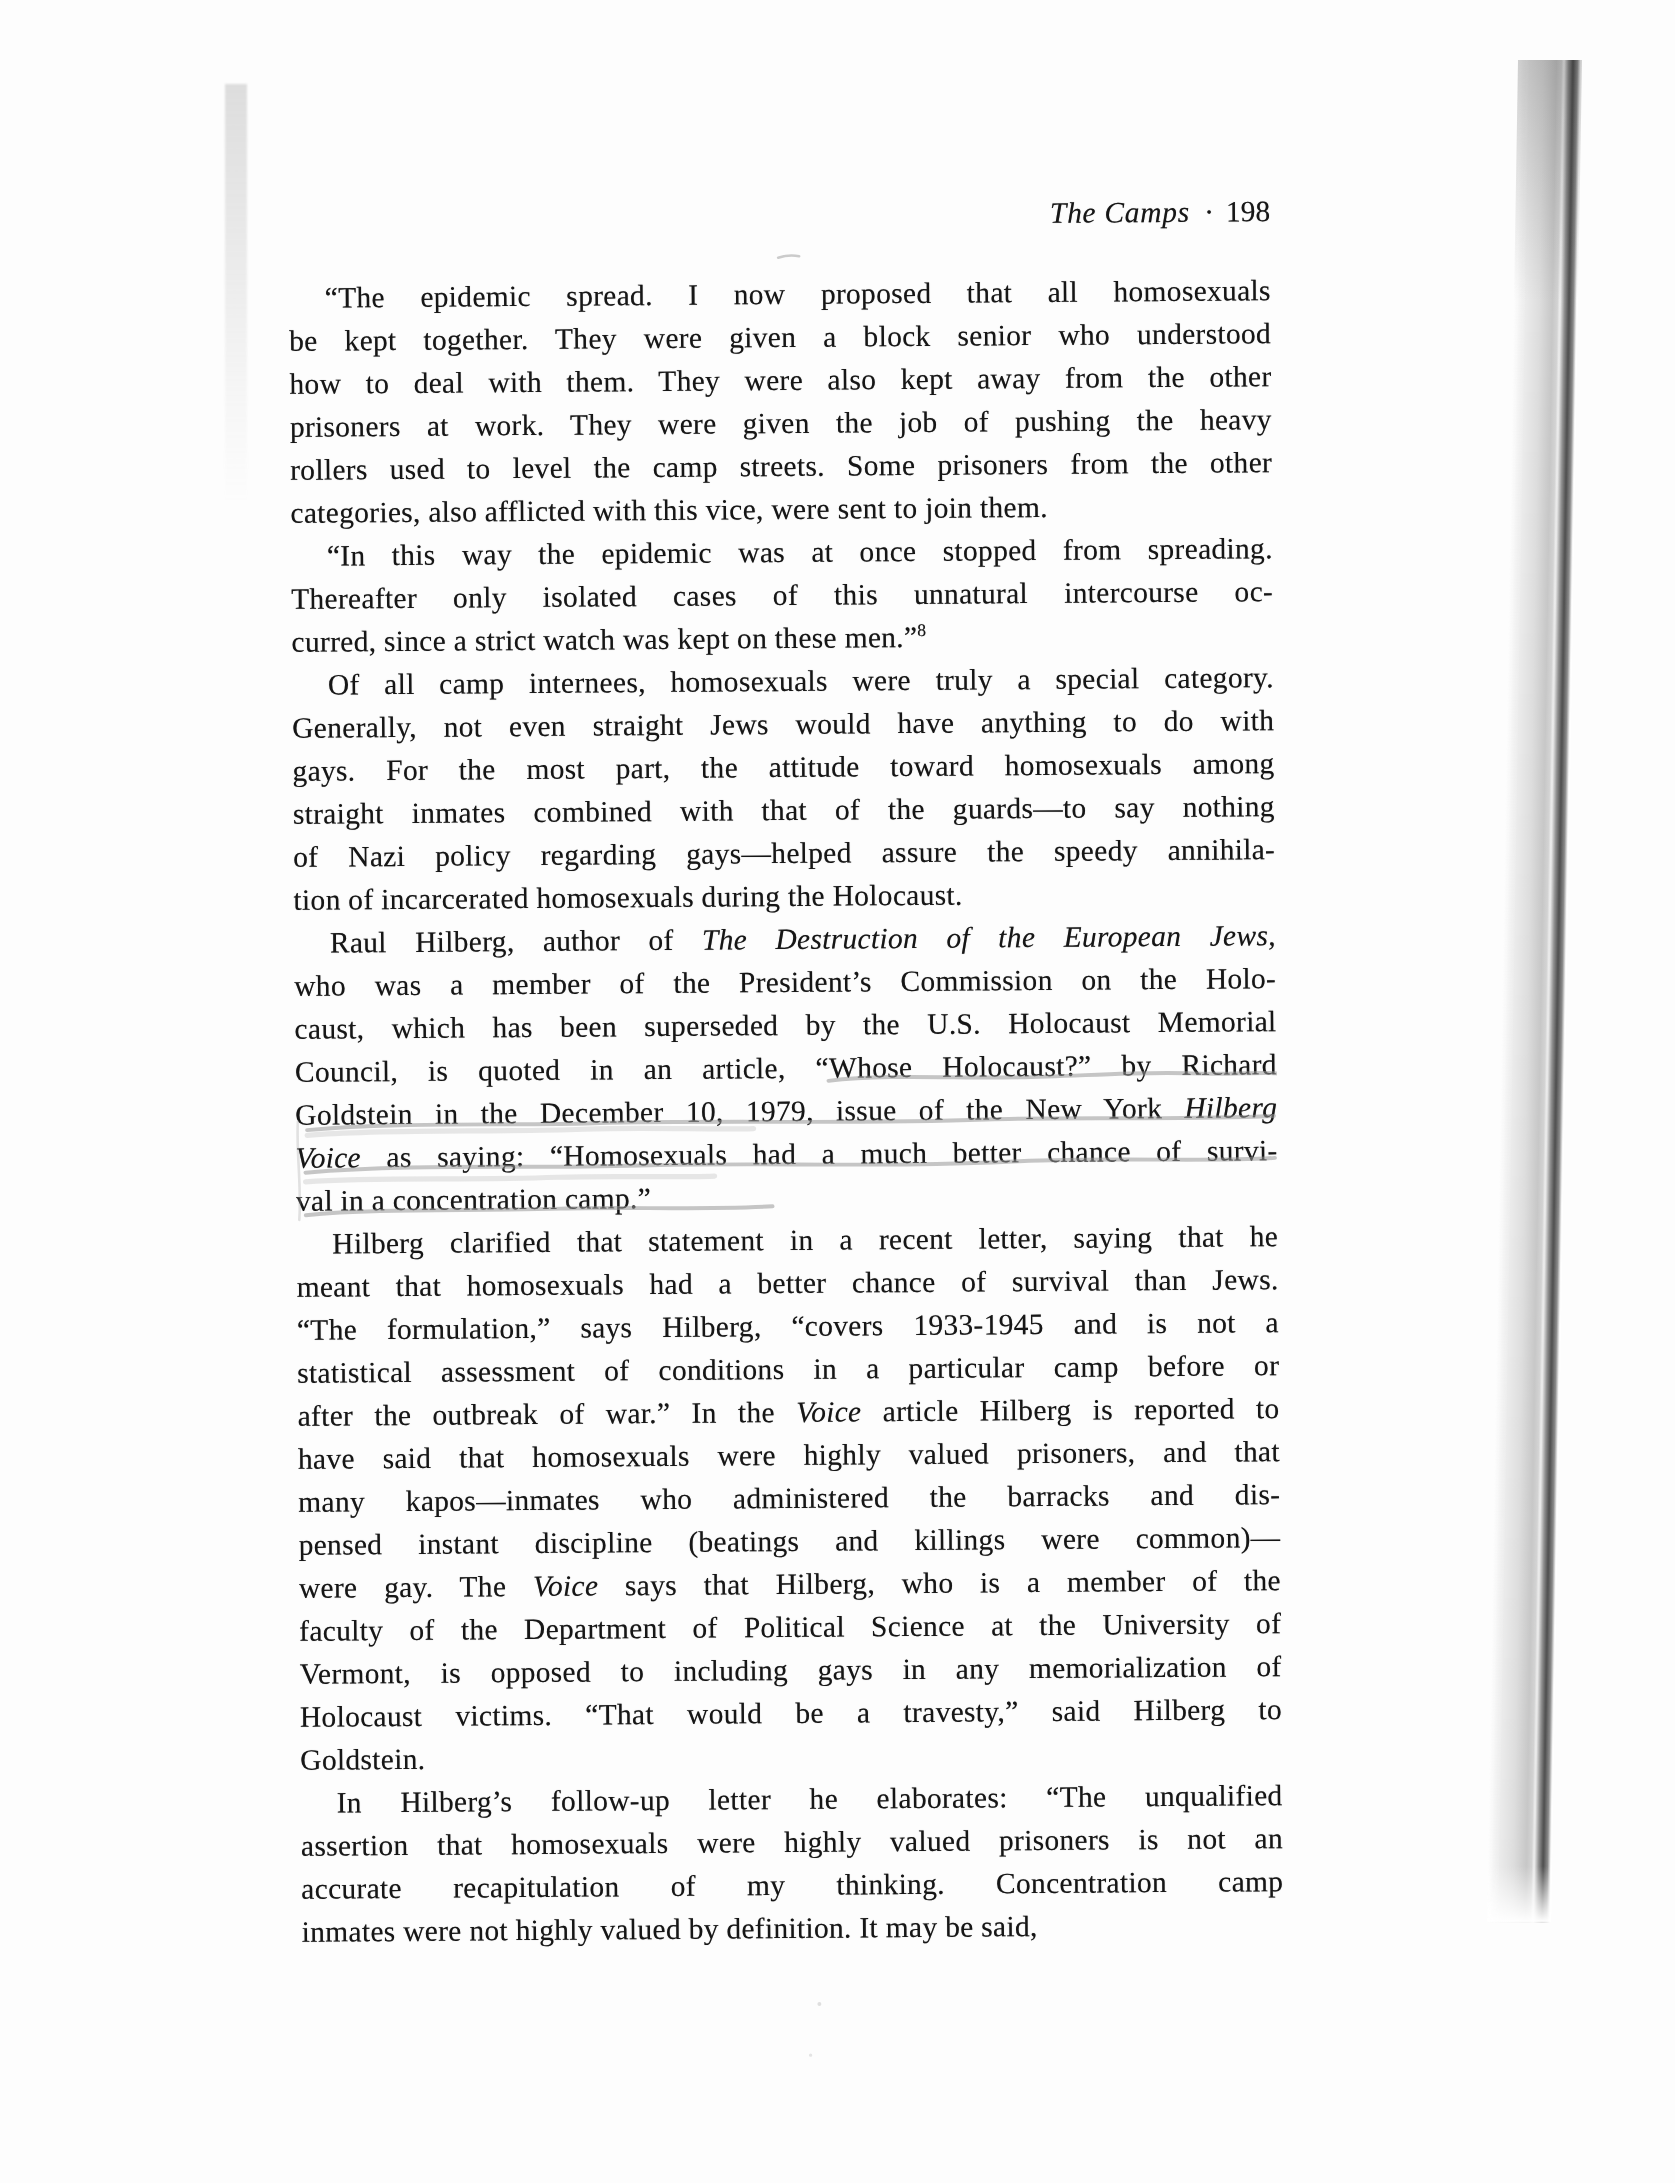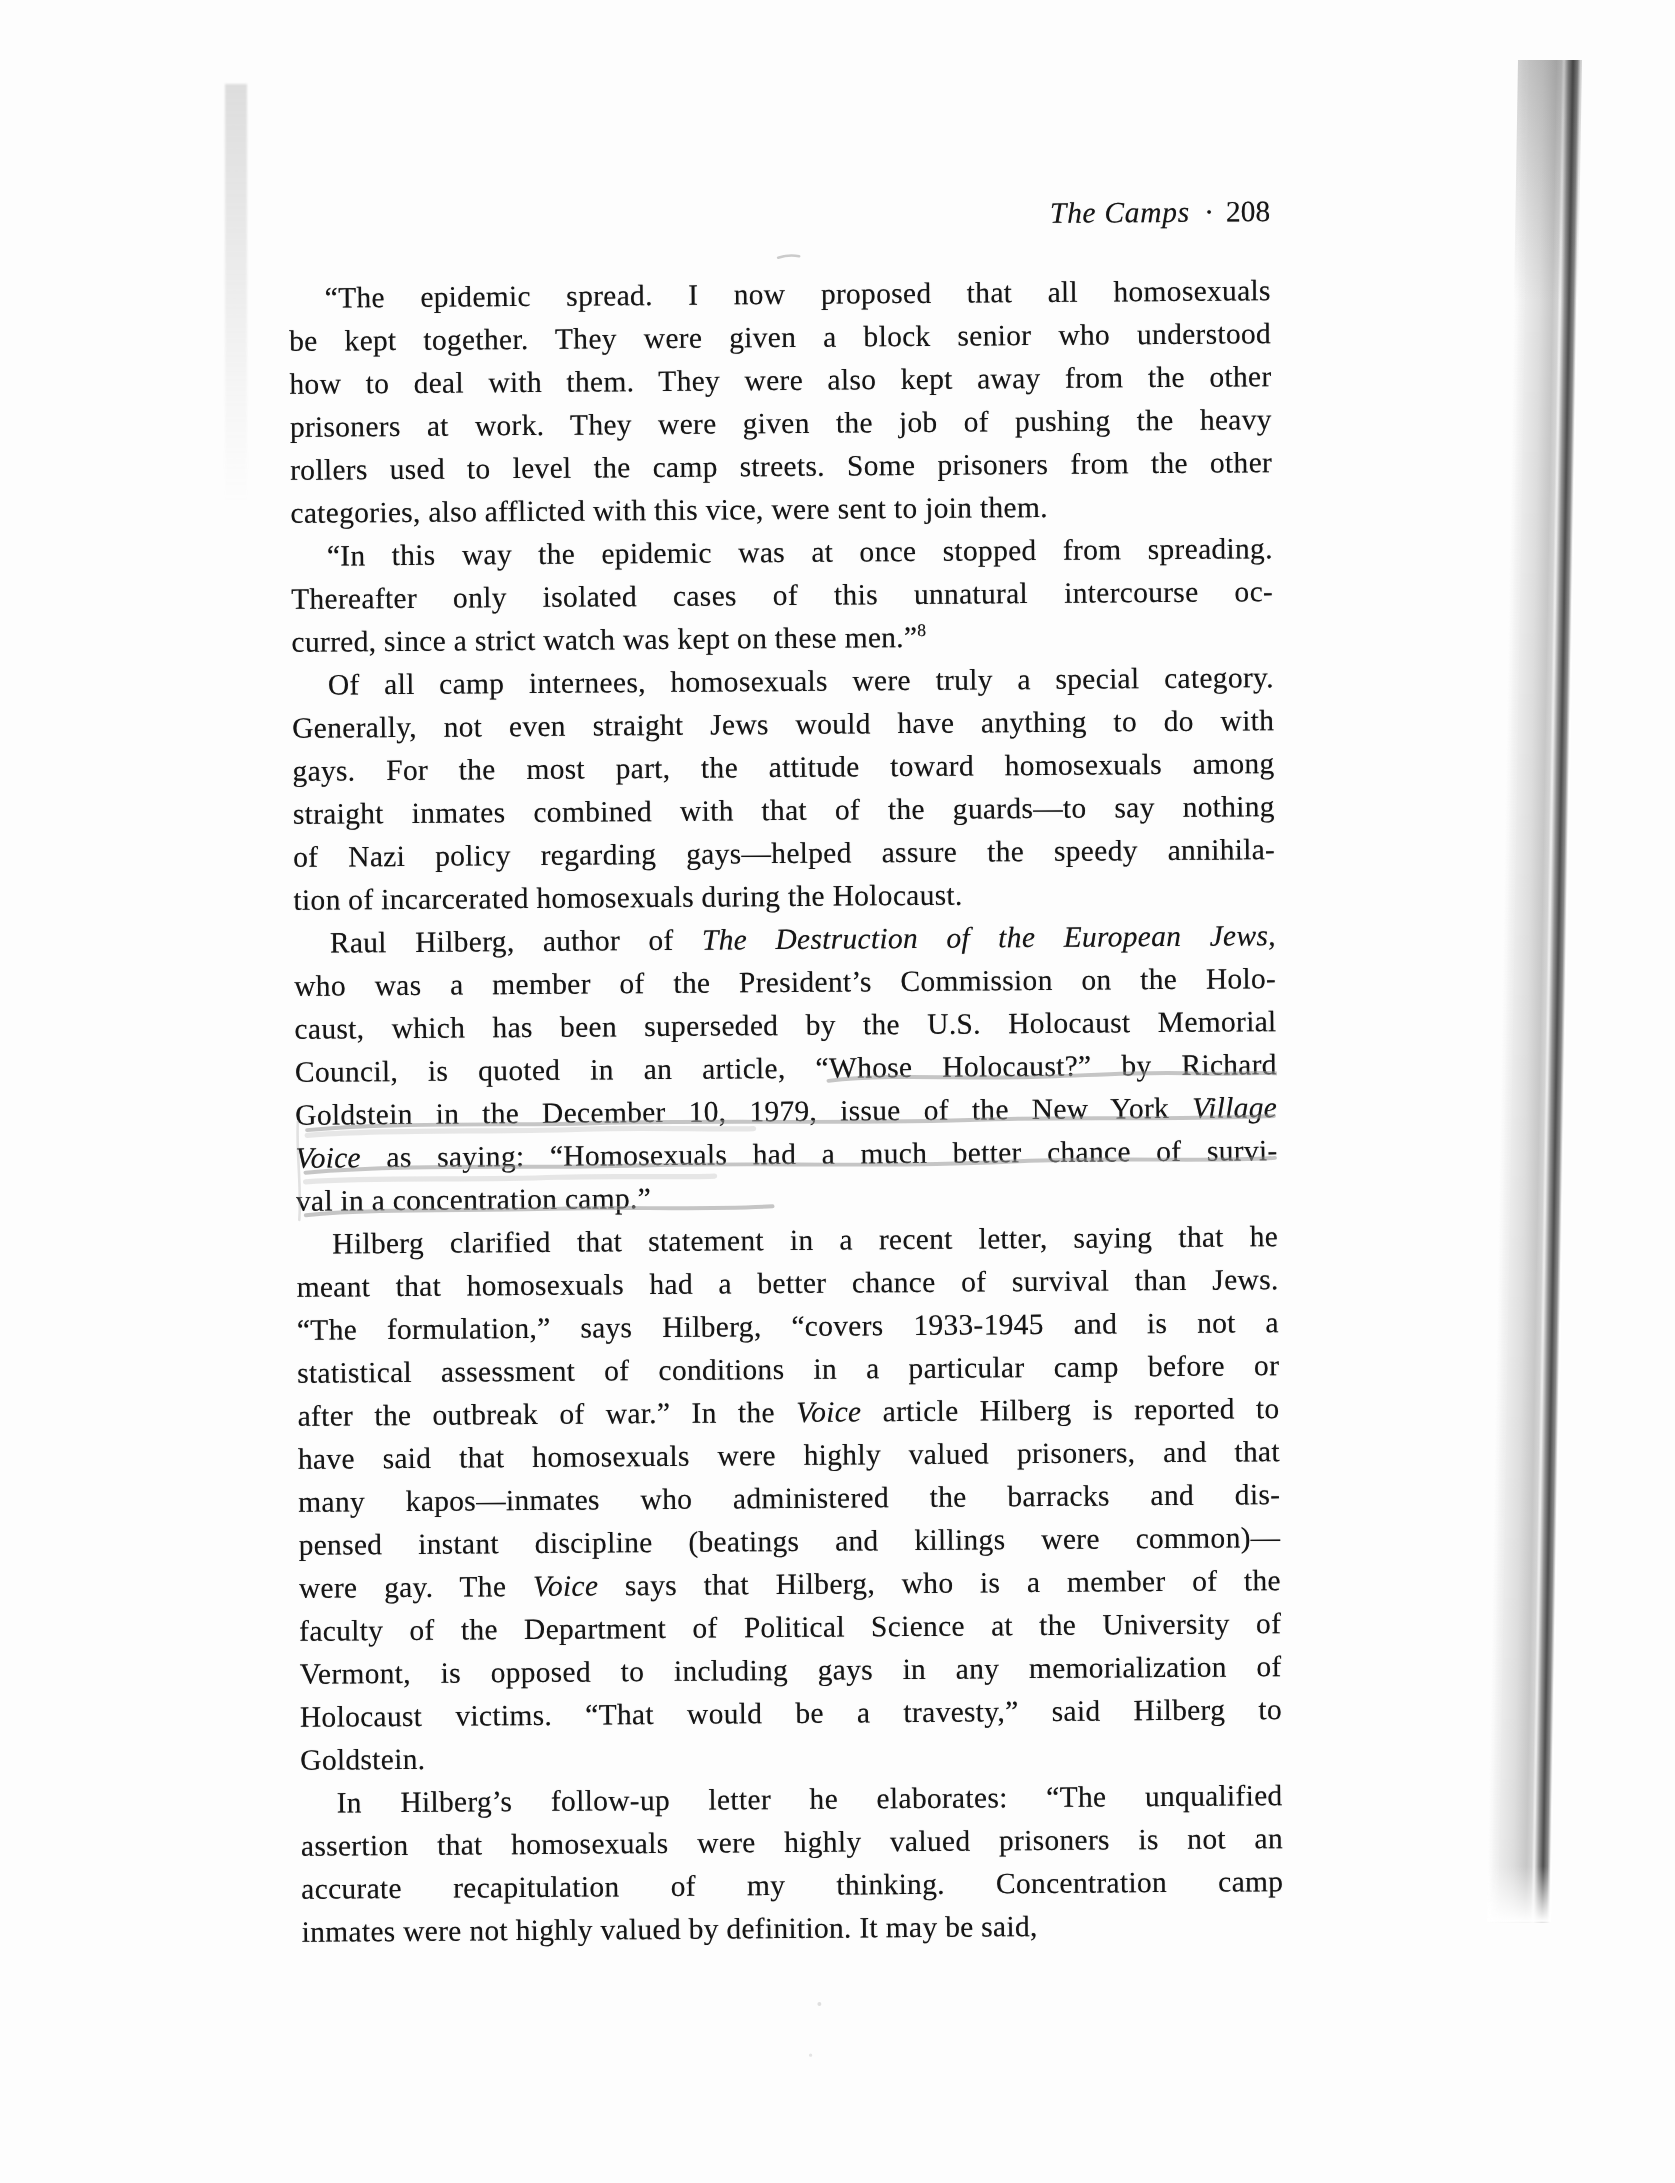--- a/index.html
+++ b/index.html
@@ -75,21 +75,21 @@
 </style>
 </head>
 <body>
 
 <div class="left-edge"></div>
 <div class="right-edge"></div>
 
 <div class="content">
 
   <div class="header">
-    <span class="hdr-title">The Camps</span><span class="hdr-sep">·</span><span class="hdr-num">208</span>
+    <span class="hdr-title">The Camps</span><span class="hdr-sep">·</span><span class="hdr-num">198</span>
   </div>
 
   <div id="text-block">
       <div class="para">
         <div class="line indent">“The epidemic spread. I now proposed that all homosexuals</div>
         <div class="line">be kept together. They were given a block senior who understood</div>
         <div class="line">how to deal with them. They were also kept away from the other</div>
         <div class="line">prisoners at work. They were given the job of pushing the heavy</div>
         <div class="line">rollers used to level the camp streets. Some prisoners from the other</div>
         <div class="line last">categories, also afflicted with this vice, were sent to join them.</div>
@@ -105,21 +105,21 @@
         <div class="line">gays. For the most part, the attitude toward homosexuals among</div>
         <div class="line">straight inmates combined with that of the guards—to say nothing</div>
         <div class="line">of Nazi policy regarding gays—helped assure the speedy annihila-</div>
         <div class="line last">tion of incarcerated homosexuals during the Holocaust.</div>
       </div>
       <div class="para">
         <div class="line indent">Raul Hilberg, author of <i>The Destruction of the European Jews,</i></div>
         <div class="line">who was a member of the President’s Commission on the Holo-</div>
         <div class="line">caust, which has been superseded by the U.S. Holocaust Memorial</div>
         <div class="line">Council, is quoted in an article, “Whose Holocaust?” by Richard</div>
-        <div class="line">Goldstein in the December 10, 1979, issue of the New York <i>Village</i></div>
+        <div class="line">Goldstein in the December 10, 1979, issue of the New York <i>Hilberg</i></div>
         <div class="line"><i>Voice</i> as saying: “Homosexuals had a much better chance of survi-</div>
         <div class="line last">val in a concentration camp.”</div>
       </div>
       <div class="para">
         <div class="line indent">Hilberg clarified that statement in a recent letter, saying that he</div>
         <div class="line">meant that homosexuals had a better chance of survival than Jews.</div>
         <div class="line">“The formulation,” says Hilberg, “covers 1933-1945 and is not a</div>
         <div class="line">statistical assessment of conditions in a particular camp before or</div>
         <div class="line">after the outbreak of war.” In the <i>Voice</i> article Hilberg is reported to</div>
         <div class="line">have said that homosexuals were highly valued prisoners, and that</div>

